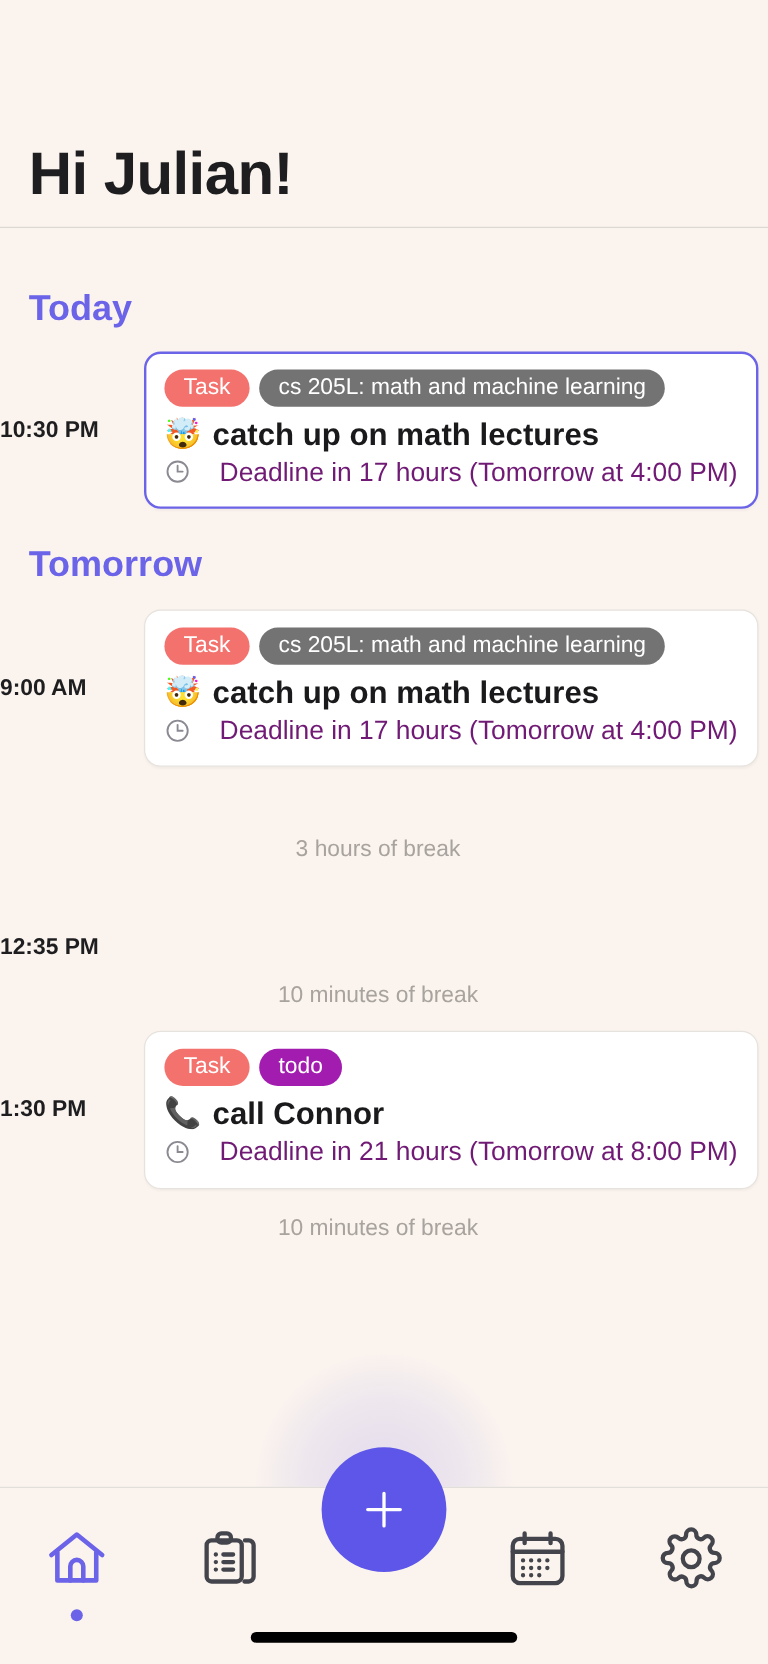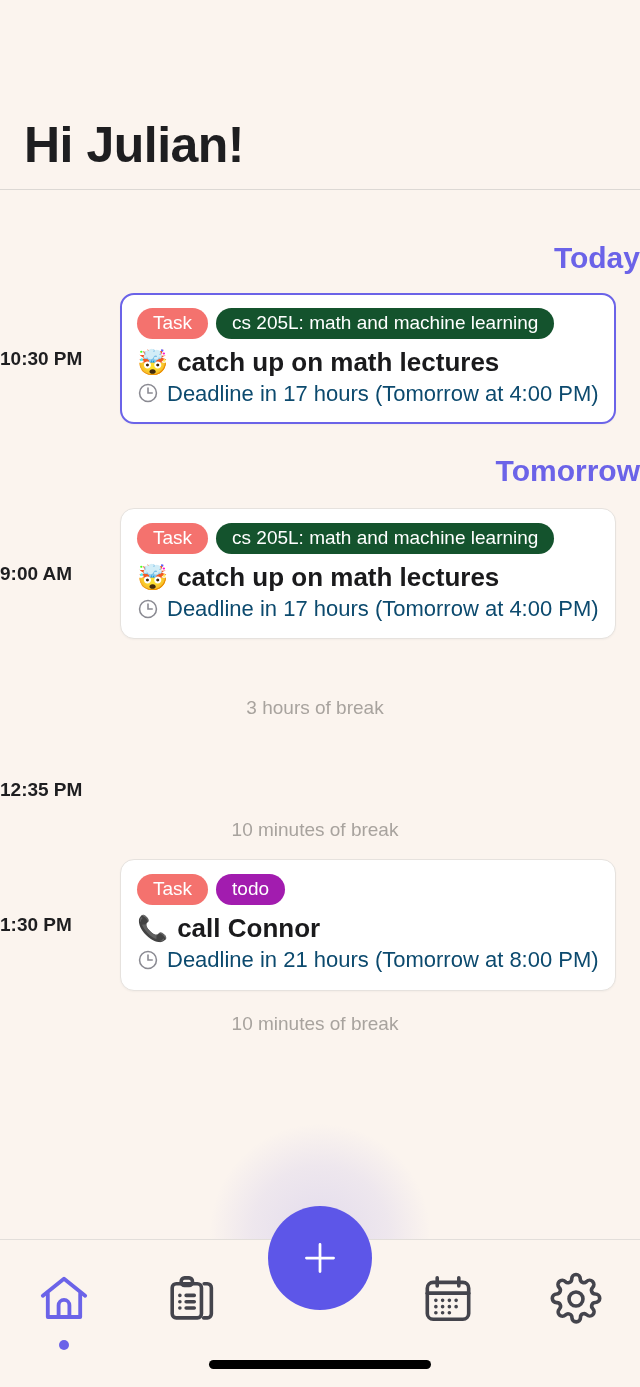--- a/index.html
+++ b/index.html
@@ -41,21 +41,20 @@
     bottom: 0;
     overflow: hidden;
   }
 
   .day-heading {
     font-size: 30px;
     font-weight: bold;
     color: #6B63E8;
     padding-left: 24px;
     line-height: 1;
-    text-align: right;
   }
   .day-heading.today   { margin-top: 30px; }
   .day-heading.tomorrow{ margin-top: 32px; }
 
   
   .row {
     display: flex;
     align-items: center;
     padding-right: 24px;
   }
@@ -92,43 +91,43 @@
   .badge {
     display: inline-block;
     border-radius: 999px;
     color: #FFFFFF;
     font-size: 19px;
     padding: 5px 16px 7px 16px;
     line-height: 1;
     white-space: nowrap;
   }
   .badge-task  { background: #F4726E; }
-  .badge-class { background: #14532d; }
+  .badge-class { background: #737373; }
   .badge-event { background: #28C95B; }
   .badge-todo  { background: #a21caf; }
 
   
   .card-title {
     display: flex;
     align-items: center;
     gap: 9px;
     font-size: 26px;
     font-weight: bold;
     color: #1A1A1C;
     line-height: 1.18;
     margin-bottom: 2px;
   }
   .card-emoji { font-size: 25px; line-height: 1; }
 
   .card-sub {
     display: flex;
     align-items: center;
-    gap: 8px;
+    gap: 24px;
     font-size: 22px;
-    color: #0c4a6e;
+    color: #701a75;
     line-height: 1.25;
     white-space: nowrap;
   }
   .card-sub svg { flex: 0 0 auto; display: block; }
 
   
   .break {
     text-align: center;
     font-size: 19px;
     color: #A8A39E;

